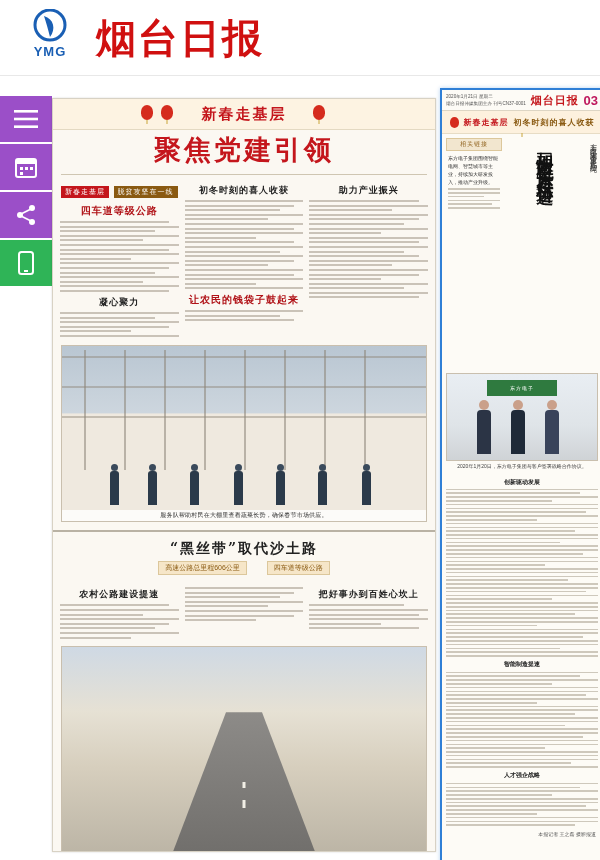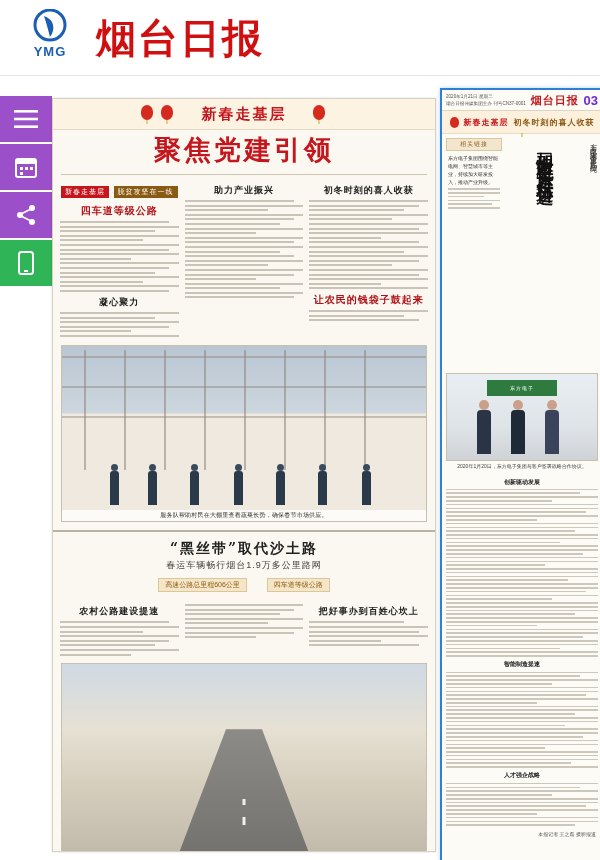--- a/index.html
+++ b/index.html
@@ -128,21 +128,21 @@
     position:absolute;left:388px;top:0px;width:160px;height:772px;
     background:#fdfbf6;border:2px solid #2f7fd6;overflow:hidden;
     box-shadow:0 0 4px rgba(47,127,214,.35);
   }
   .pb-head{
     display:flex;align-items:center;justify-content:space-between;
     padding:3px 4px 2px;border-bottom:1px solid #ddd5c4;
   }
   .pb-date{font-size:4.6px;color:#555;line-height:1.5;}
   .pb-logo{font-family:"DejaVu Serif", serif;font-size:11px;color:#c4161c;font-weight:bold;letter-spacing:1px;}
-  .pb-num{font-size:13px;font-weight:bold;color:#6d28d9;}
+  .pb-num{font-size:13px;font-weight:bold;color:#be185d;}
   .pb-banner{
     height:22px;background:#fdf1de;border-bottom:1px solid #e7dcc5;
     display:flex;align-items:center;justify-content:center;gap:5px;position:relative;
   }
   .pb-banner .lantern{position:static;width:9px;height:11px;}
   .pb-banner-t{font-family:"DejaVu Serif", serif;font-size:8px;font-weight:bold;color:#c4161c;letter-spacing:1px;}
   .pb-body{display:flex;padding:4px 4px 0;gap:4px;}
   .pb-left{width:56px;}
   .pb-right{flex:1;}
   .pb-boxtitle{
@@ -275,20 +275,51 @@
         <div class="tiny-lines">
           <div class="tl"></div>
             <div class="tl s80"></div>
             <div class="tl"></div>
             <div class="tl s92"></div>
           <div class="tl s60"></div>
             <div class="tl"></div>
         </div>
       </div>
       <div class="col">
+        <div class="sub-head dark">初冬时刻的喜人收获</div>
+        <div class="tiny-lines">
+          <div class="tl"></div>
+            <div class="tl s92"></div>
+            <div class="tl s80"></div>
+            <div class="tl"></div>
+          <div class="tl s70"></div>
+            <div class="tl"></div>
+            <div class="tl s92"></div>
+            <div class="tl"></div>
+          <div class="tl s60"></div>
+            <div class="tl s92"></div>
+            <div class="tl"></div>
+            <div class="tl s80"></div>
+          <div class="tl"></div>
+            <div class="tl s92"></div>
+            <div class="tl s70"></div>
+            <div class="tl"></div>
+          <div class="tl s92"></div>
+            <div class="tl"></div>
+            <div class="tl s60"></div>
+            <div class="tl"></div>
+        </div>
+        <div class="sub-head">让农民的钱袋子鼓起来</div>
+        <div class="tiny-lines">
+          <div class="tl"></div>
+            <div class="tl s80"></div>
+            <div class="tl s92"></div>
+        </div>
+      </div>
+      <div class="col">
         <div class="sub-head dark">助力产业振兴</div>
         <div class="tiny-lines">
           <div class="tl s92"></div>
             <div class="tl"></div>
             <div class="tl s70"></div>
             <div class="tl"></div>
           <div class="tl s92"></div>
             <div class="tl s80"></div>
             <div class="tl"></div>
             <div class="tl s60"></div>
@@ -298,51 +329,20 @@
             <div class="tl s80"></div>
           <div class="tl s92"></div>
             <div class="tl"></div>
             <div class="tl s70"></div>
             <div class="tl"></div>
           <div class="tl s92"></div>
             <div class="tl s60"></div>
             <div class="tl"></div>
             <div class="tl s80"></div>
           <div class="tl"></div>
-            <div class="tl s92"></div>
-        </div>
-      </div>
-      <div class="col">
-        <div class="sub-head dark">初冬时刻的喜人收获</div>
-        <div class="tiny-lines">
-          <div class="tl"></div>
-            <div class="tl s92"></div>
-            <div class="tl s80"></div>
-            <div class="tl"></div>
-          <div class="tl s70"></div>
-            <div class="tl"></div>
-            <div class="tl s92"></div>
-            <div class="tl"></div>
-          <div class="tl s60"></div>
-            <div class="tl s92"></div>
-            <div class="tl"></div>
-            <div class="tl s80"></div>
-          <div class="tl"></div>
-            <div class="tl s92"></div>
-            <div class="tl s70"></div>
-            <div class="tl"></div>
-          <div class="tl s92"></div>
-            <div class="tl"></div>
-            <div class="tl s60"></div>
-            <div class="tl"></div>
-        </div>
-        <div class="sub-head">让农民的钱袋子鼓起来</div>
-        <div class="tiny-lines">
-          <div class="tl"></div>
-            <div class="tl s80"></div>
             <div class="tl s92"></div>
         </div>
       </div>
     </div>
 
     <div class="photo-strip">
       <div class="greenhouse"></div>
       <div class="gh-arcs">
         <div class="gh-arc" style="left:22px;"></div>
           <div class="gh-arc" style="left:62px;"></div>
@@ -361,21 +361,20 @@
       <div class="worker" style="left:128px;"></div>
       <div class="worker" style="left:172px;"></div>
       <div class="worker" style="left:214px;"></div>
       <div class="worker" style="left:256px;"></div>
       <div class="worker" style="left:300px;"></div>
       <div class="photo-cap">服务队帮助村民在大棚里查看蔬菜长势，确保春节市场供应。</div>
     </div>
 
     <div class="page-a-lower">
       <div class="headline-b">“黑丝带”取代沙土路</div>
-      <div class="sub-b">春运车辆畅行烟台1.9万多公里路网</div>
       <div class="badge-row">
         <span class="badge">高速公路总里程606公里</span>
         <span class="badge">四车道等级公路</span>
       </div>
       <div class="cols">
         <div class="col">
           <div class="sub-head dark">农村公路建设提速</div>
           <div class="tiny-lines">
             <div class="tl s92"></div>
               <div class="tl"></div>

